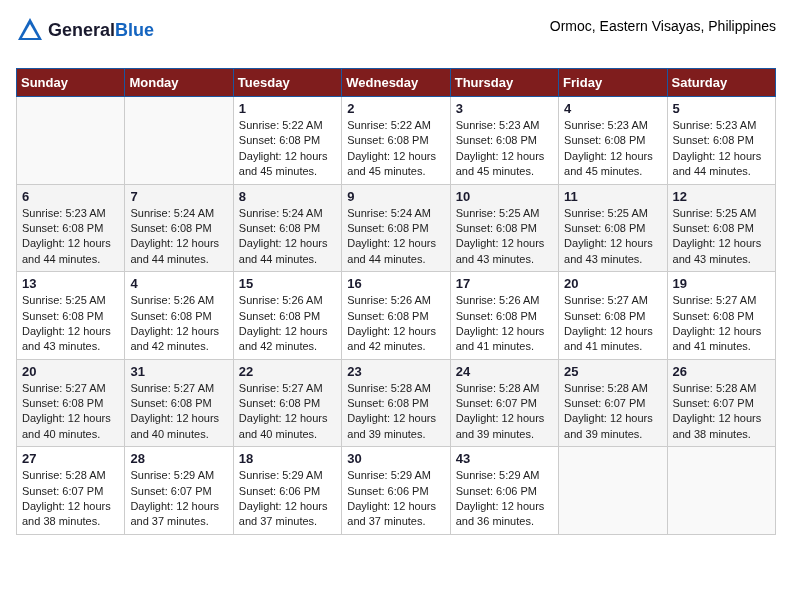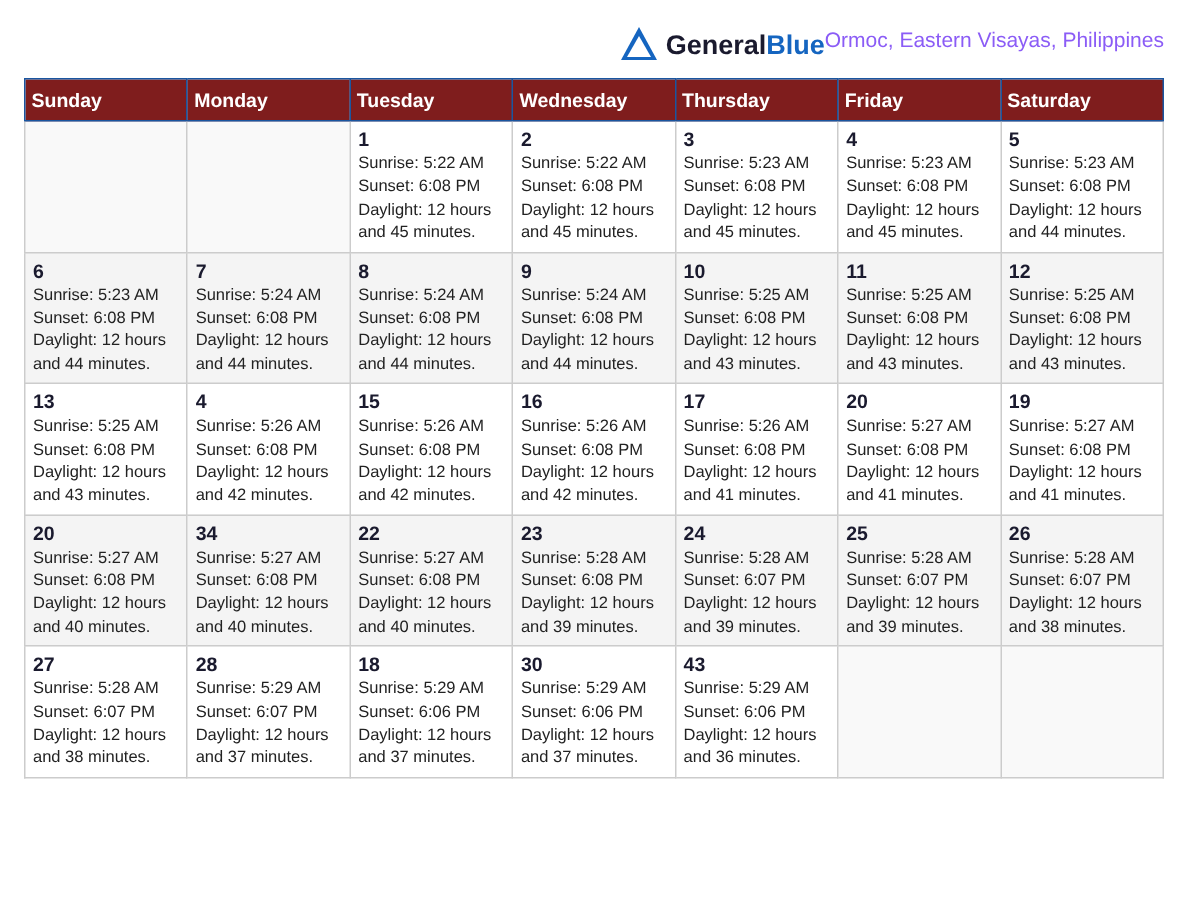--- a/index.html
+++ b/index.html
@@ -5,23 +5,23 @@
     * { box-sizing: border-box; margin: 0; padding: 0; }
     body {
       font-family: Arial, sans-serif;
       background: #fff;
       width: 792px;
       min-height: 612px;
       padding: 16px;
     }
     .header {
       display: flex;
-      justify-content: flex-end;
+      justify-content: space-between;
       align-items: flex-start;
-      margin-bottom: 8px;
+      margin-bottom: 24px;
     }
     .logo {
       display: flex;
       align-items: center;
       gap: 4px;
     }
     .logo-text-general {
       font-size: 18px;
       font-weight: bold;
       color: #1a1a2e;
@@ -39,21 +39,21 @@
       text-align: right;
     }
     .month-year {
       font-size: 36px;
       font-weight: bold;
       color: #1a1a2e;
       line-height: 1.1;
     }
     .location {
       font-size: 14px;
-      color: #8b5cf6;
+      color: #000000;
       margin-top: 2px;
     }
     .calendar {
       width: 100%;
       border-collapse: collapse;
       border: 1px solid #ccc;
     }
     .calendar th {
       background-color: #7f1d1d;
       color: #fff;
@@ -206,21 +206,21 @@
           <span class="day-num">19</span>
           <div class="day-detail">Sunrise: 5:27 AM<br>Sunset: 6:08 PM<br>Daylight: 12 hours and 41 minutes.</div>
         </td>
       </tr>
       <tr class="row-shaded">
         <td>
           <span class="day-num">20</span>
           <div class="day-detail">Sunrise: 5:27 AM<br>Sunset: 6:08 PM<br>Daylight: 12 hours and 40 minutes.</div>
         </td>
         <td>
-          <span class="day-num">34</span>
+          <span class="day-num">31</span>
           <div class="day-detail">Sunrise: 5:27 AM<br>Sunset: 6:08 PM<br>Daylight: 12 hours and 40 minutes.</div>
         </td>
         <td>
           <span class="day-num">22</span>
           <div class="day-detail">Sunrise: 5:27 AM<br>Sunset: 6:08 PM<br>Daylight: 12 hours and 40 minutes.</div>
         </td>
         <td>
           <span class="day-num">23</span>
           <div class="day-detail">Sunrise: 5:28 AM<br>Sunset: 6:08 PM<br>Daylight: 12 hours and 39 minutes.</div>
         </td>

